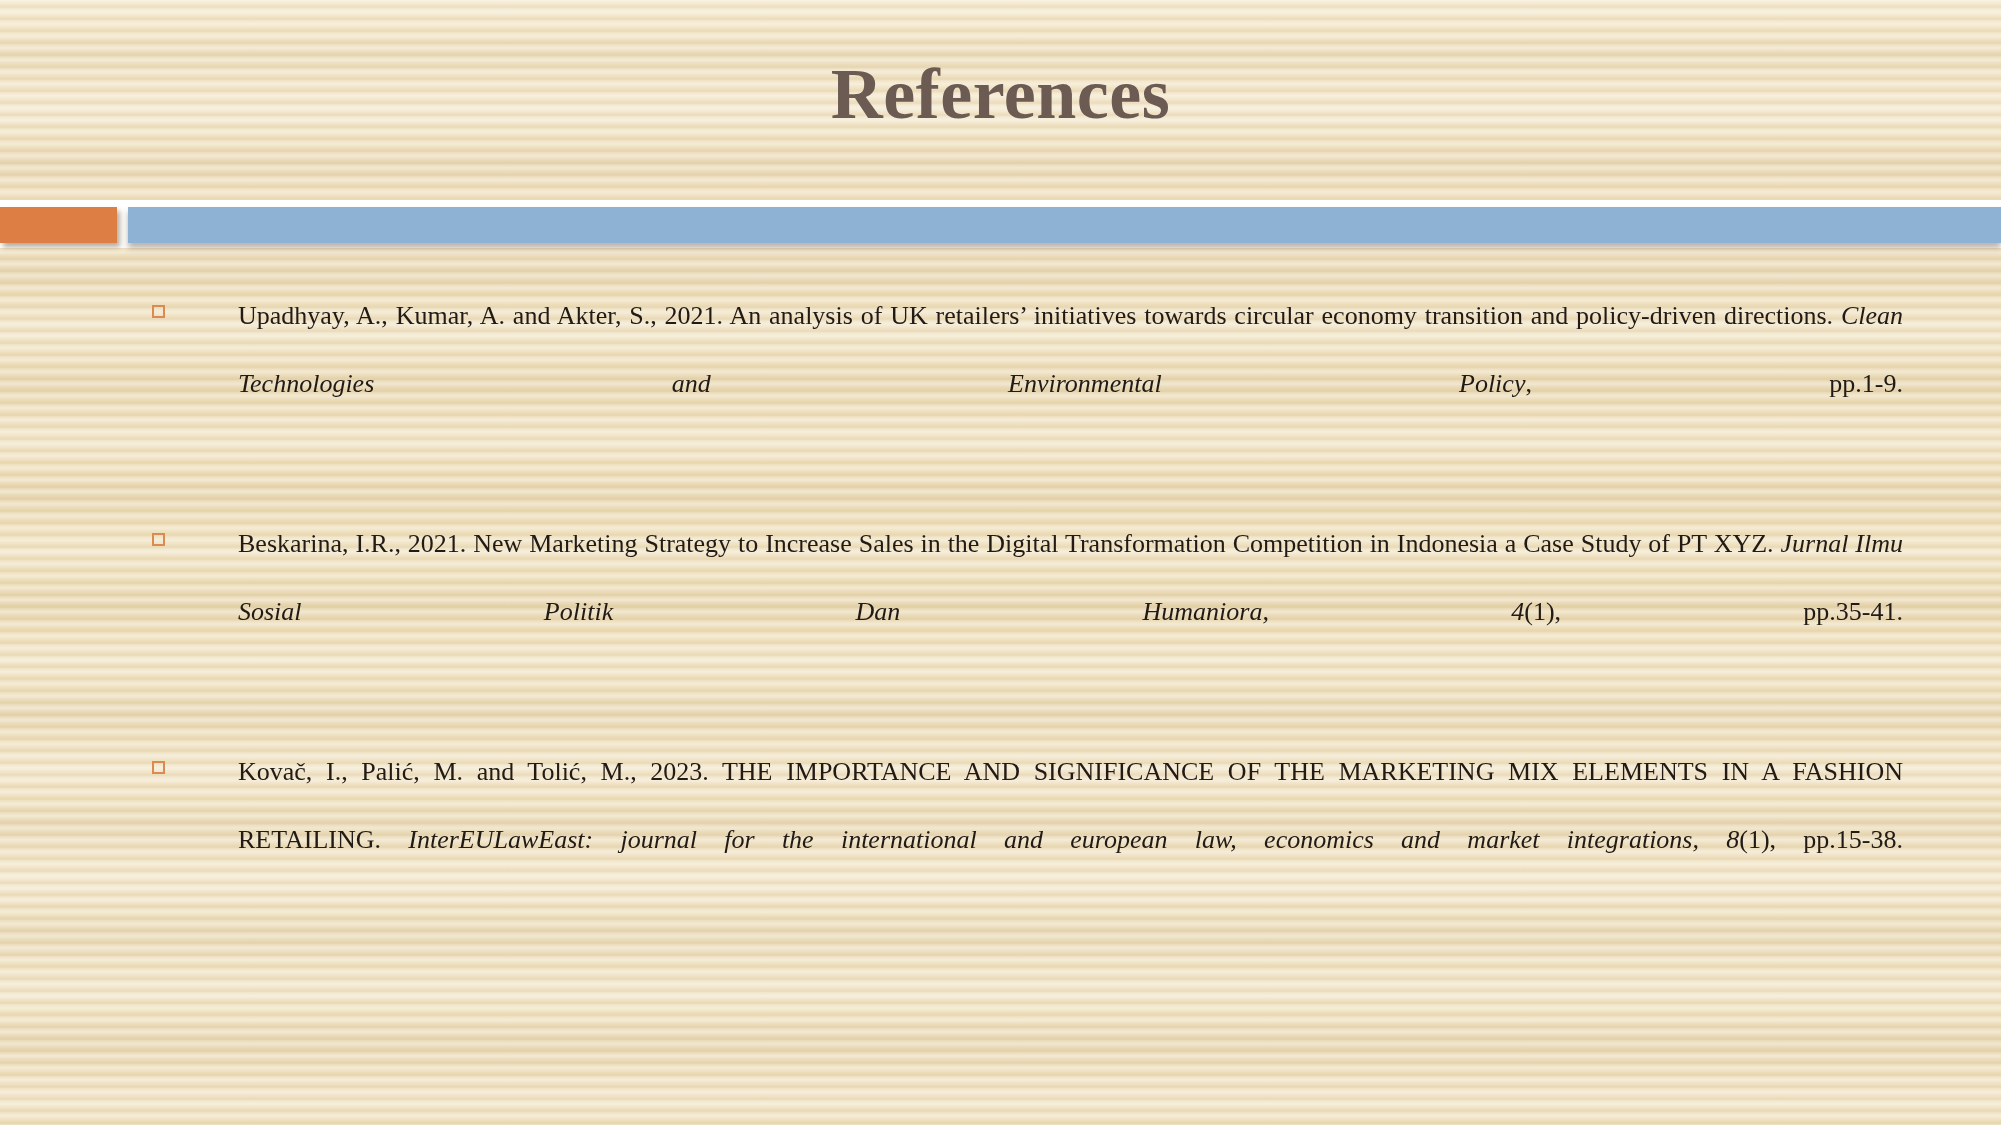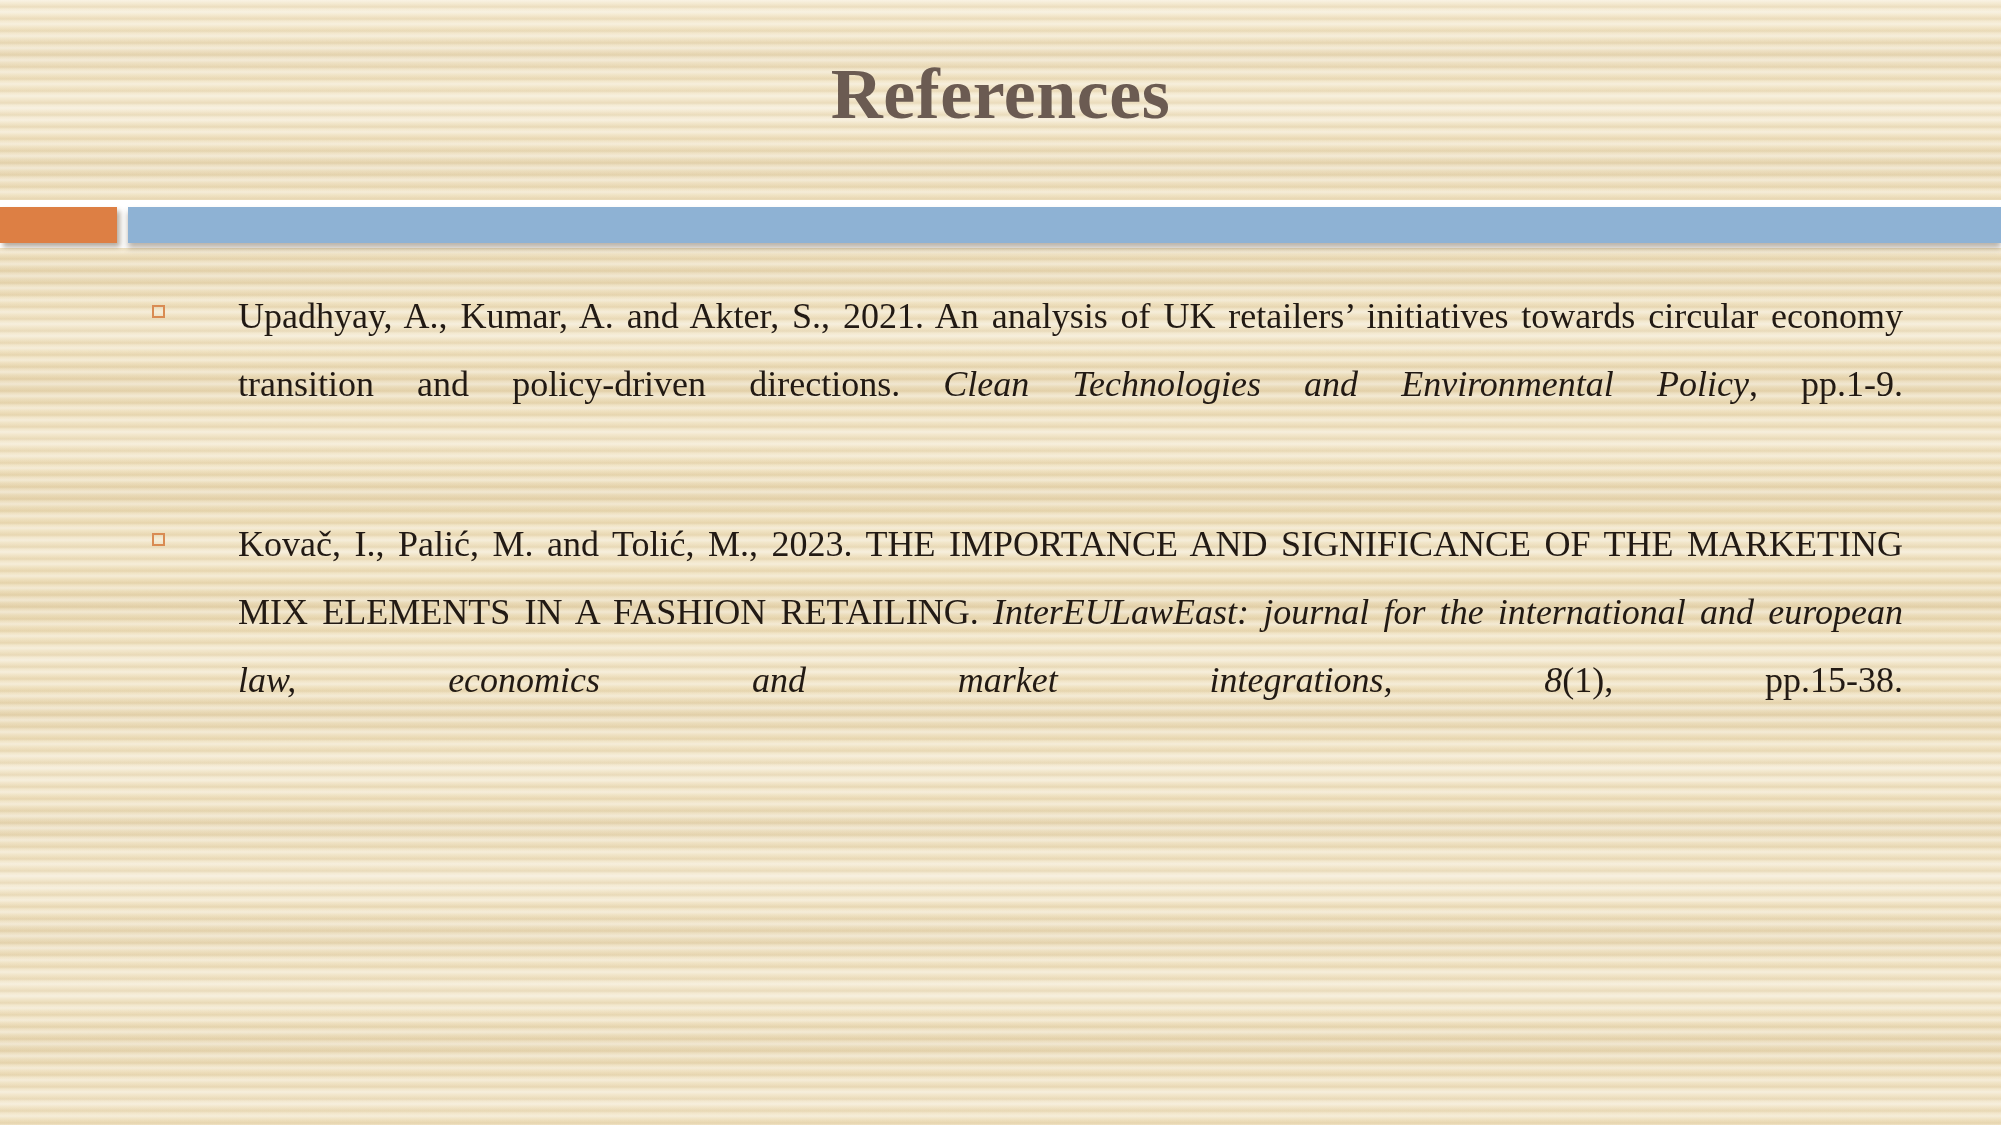--- a/index.html
+++ b/index.html
@@ -120,21 +120,21 @@
     left: 152px;
     top: 23px;
     width: 9px;
     height: 9px;
     border: 2px solid #D98B52;
     background: transparent;
     box-sizing: content-box;
   }
   .ref-text {
     font-family: "Liberation Serif", serif;
-    font-size: 36px;
+    font-size: 26px;
     line-height: 68px;
     color: #221A14;
     text-align: justify;
     text-justify: inter-word;
     hyphens: none;
   }
   .ref-text .it {
     font-style: italic;
   }
   
@@ -165,20 +165,23 @@
 
     <div class="ref-item">
       <span class="ref-bullet"></span>
       <div class="ref-text">
         <span>Upadhyay, A., Kumar, A. and Akter, S., 2021. An analysis of UK retailers’ initiatives towards circular economy transition and policy-driven directions. </span><span class="it">Clean Technologies and Environmental Policy</span><span>, pp.1-9.</span>
       </div>
     </div>
 
     <div class="ref-item">
       <span class="ref-bullet"></span>
+      <div class="ref-text">
+        <span>Beskarina, I.R., 2021. New Marketing Strategy to Increase Sales in the Digital Transformation Competition in Indonesia a Case Study of PT XYZ. </span><span class="it">Jurnal Ilmu Sosial Politik Dan Humaniora, 4</span><span>(1), pp.35-41.</span>
+      </div>
     </div>
 
     <div class="ref-item">
       <span class="ref-bullet"></span>
       <div class="ref-text">
         <span>Kovač, I., Palić, M. and Tolić, M., 2023. THE IMPORTANCE AND SIGNIFICANCE OF THE MARKETING MIX ELEMENTS IN A FASHION RETAILING. </span><span class="it">InterEULawEast: journal for the international and european law, economics and market integrations, 8</span><span>(1), pp.15-38.</span>
       </div>
     </div>
 
   </div>

